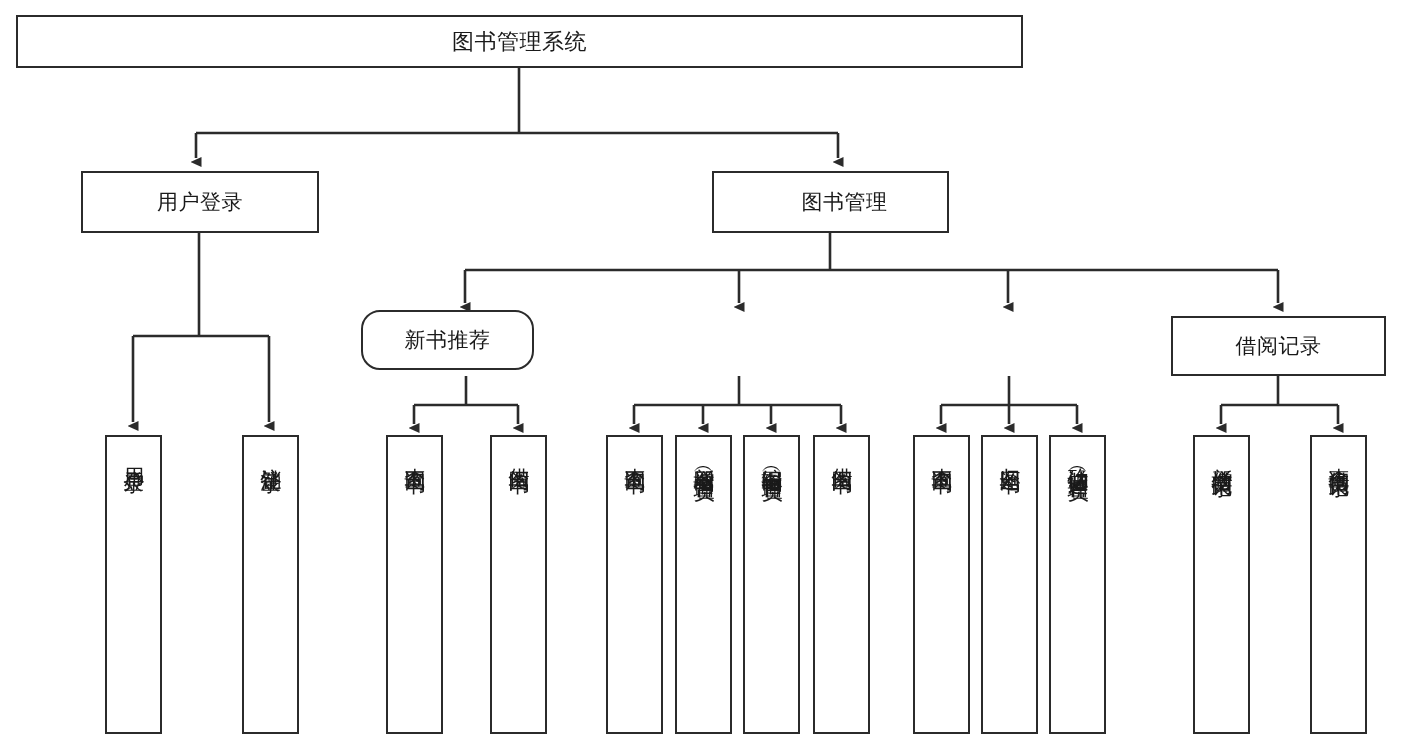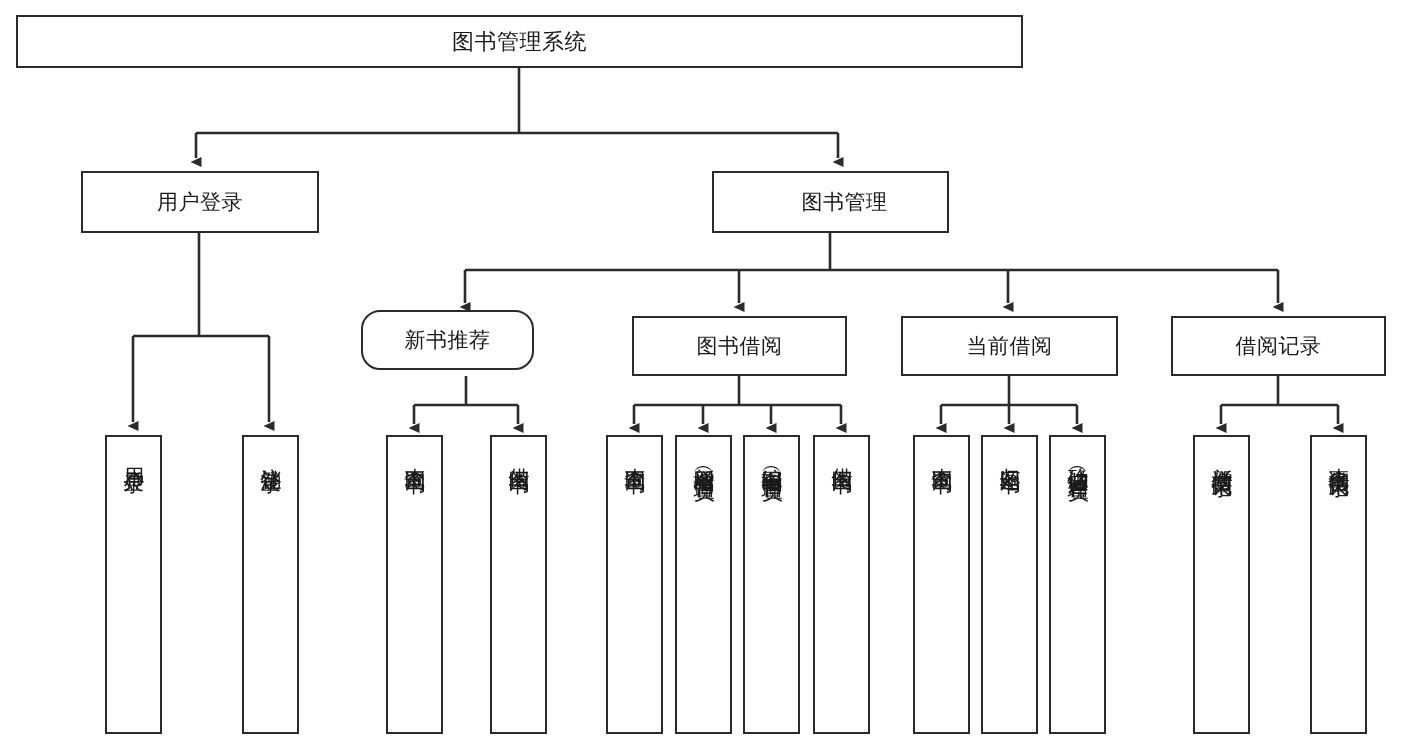--- a/index.html
+++ b/index.html
@@ -137,26 +137,20 @@
   <div class="node h" style="left:81px; top:171px; width:238px; height:62px;">
     <span class="label">用户登录</span>
   </div>
   <div class="node h" style="left:712px; top:171px; width:237px; height:62px;padding-left:28px;">
     <span class="label">图书管理</span>
   </div>
 
   <div class="node h" style="left:361px; top:310px; width:173px; height:60px;border-radius:19px;">
     <span class="label">新书推荐</span>
   </div>
-  <div class="node h" style="left:632px; top:316px; width:215px; height:60px;">
-    <span class="label">图书借阅</span>
-  </div>
-  <div class="node h" style="left:901px; top:316px; width:217px; height:60px;">
-    <span class="label">当前借阅</span>
-  </div>
   <div class="node h" style="left:1171px; top:316px; width:215px; height:60px;">
     <span class="label">借阅记录</span>
   </div>
 
   <div class="node v" style="left:105px; top:435px; width:57px; height:299px;">
     <span class="label">用户登录</span>
   </div>
   <div class="node v" style="left:242px; top:435px; width:57px; height:299px;">
     <span class="label">注销登录</span>
   </div>

